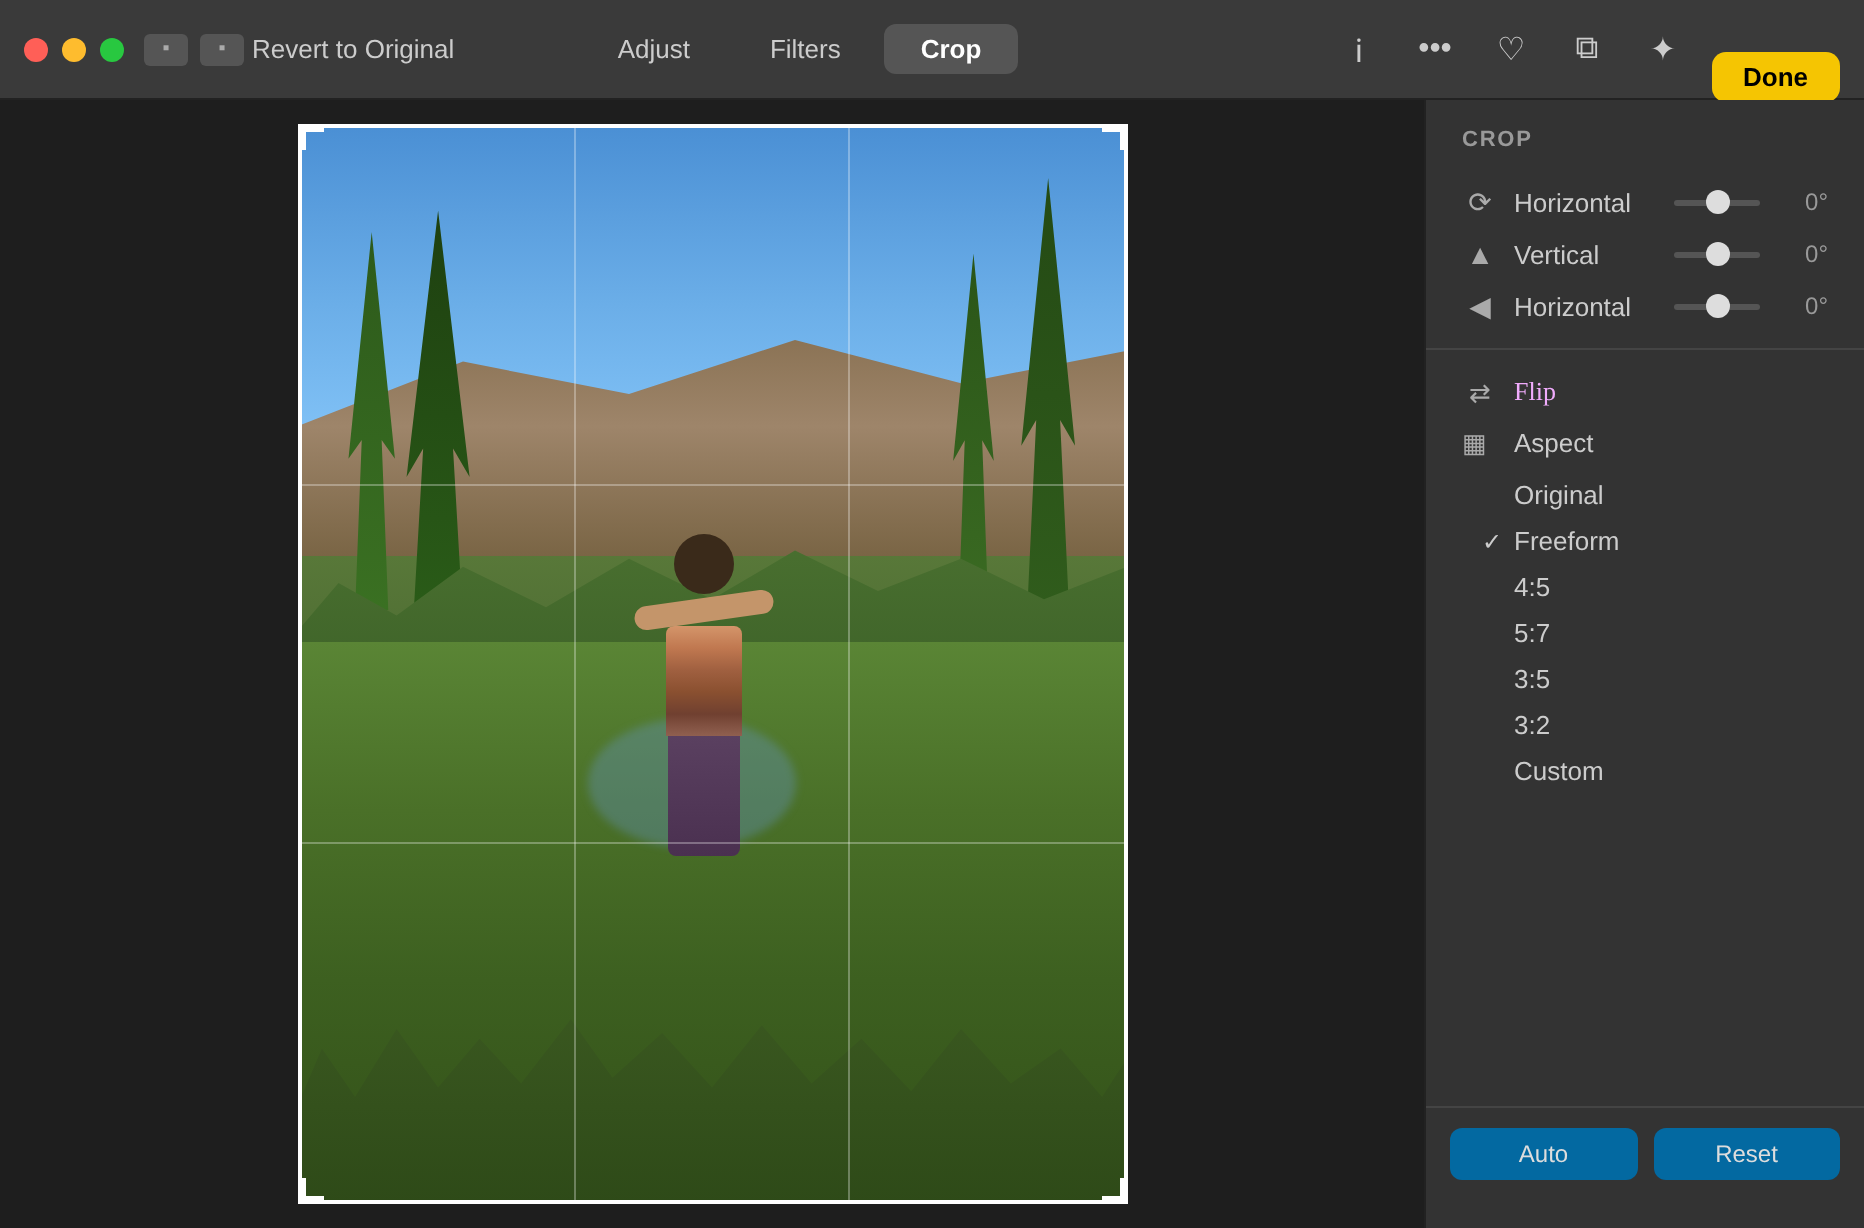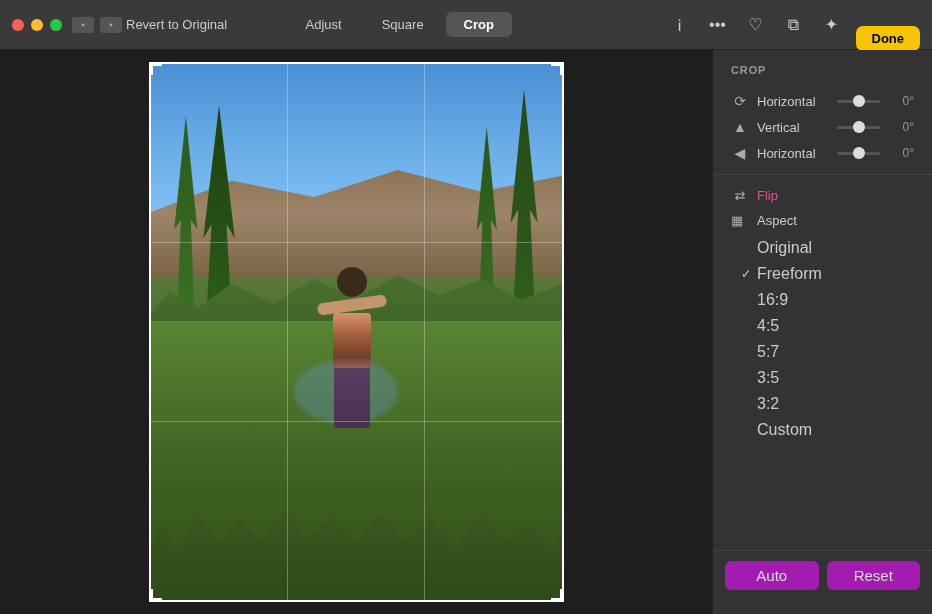--- a/index.html
+++ b/index.html
@@ -295,21 +295,22 @@
     .section-icon {
       width: 18px;
       font-size: 13px;
       color: #aaa;
       flex-shrink: 0;
       text-align: center;
     }
 
     .section-label {
       font-size: 13px;
-      color: #ec4899;
+      color: #f0abfc;
+      font-family: Liberation Serif, serif;
     }
 
     .aspect-header {
       display: flex;
       align-items: center;
       padding: 5px 18px;
       gap: 8px;
     }
     .aspect-header-icon {
       width: 18px;
@@ -324,21 +325,21 @@
     }
 
     .aspect-list {
       padding: 2px 0;
     }
 
     .aspect-item {
       display: flex;
       align-items: center;
       padding: 4px 44px;
-      font-size: 16px;
+      font-size: 13px;
       color: #ccc;
       cursor: pointer;
       position: relative;
     }
 
     .aspect-item.checked::before {
       content: '✓';
       position: absolute;
       left: 28px;
       color: #ccc;
@@ -349,25 +350,25 @@
       margin-top: auto;
       padding: 10px 12px;
       display: flex;
       gap: 8px;
       border-top: 1px solid #444;
     }
 
     .footer-btn {
       flex: 1;
       padding: 6px 0;
-      background: #a21caf;
+      background: #0369a1;
       border: none;
       border-radius: 6px;
       color: #ddd;
-      font-size: 15px;
+      font-size: 12px;
       cursor: pointer;
       text-align: center;
     }
   </style>
 </head>
 <body>
 
 <div class="titlebar">
   <div class="traffic-lights">
     <div class="traffic-light tl-close"></div>
@@ -382,21 +383,21 @@
     <div class="window-btn">
       <span style="font-size:10px;color:#aaa">▪</span>
     </div>
   </div>
 
   <button class="revert-btn">Revert to Original</button>
 
   <div class="titlebar-center">
     <div class="nav-tabs">
       <button class="nav-tab">Adjust</button>
-      <button class="nav-tab">Square</button>
+      <button class="nav-tab">Filters</button>
       <button class="nav-tab active">Crop</button>
     </div>
   </div>
 
   <div class="titlebar-right">
     <button class="icon-btn">ℹ</button>
     <button class="icon-btn">•••</button>
     <button class="icon-btn">♡</button>
     <button class="icon-btn">⧉</button>
     <button class="icon-btn">✦</button>
@@ -492,21 +493,20 @@
     </div>
 
     <div class="aspect-header">
       <span class="aspect-header-icon">▦</span>
       <span class="aspect-header-label">Aspect</span>
     </div>
 
     <div class="aspect-list">
       <div class="aspect-item">Original</div>
       <div class="aspect-item checked">Freeform</div>
-      <div class="aspect-item">16:9</div>
       <div class="aspect-item">4:5</div>
       <div class="aspect-item">5:7</div>
       <div class="aspect-item">3:5</div>
       <div class="aspect-item">3:2</div>
       <div class="aspect-item">Custom</div>
     </div>
 
     <div class="panel-footer">
       <button class="footer-btn">Auto</button>
       <button class="footer-btn">Reset</button>

